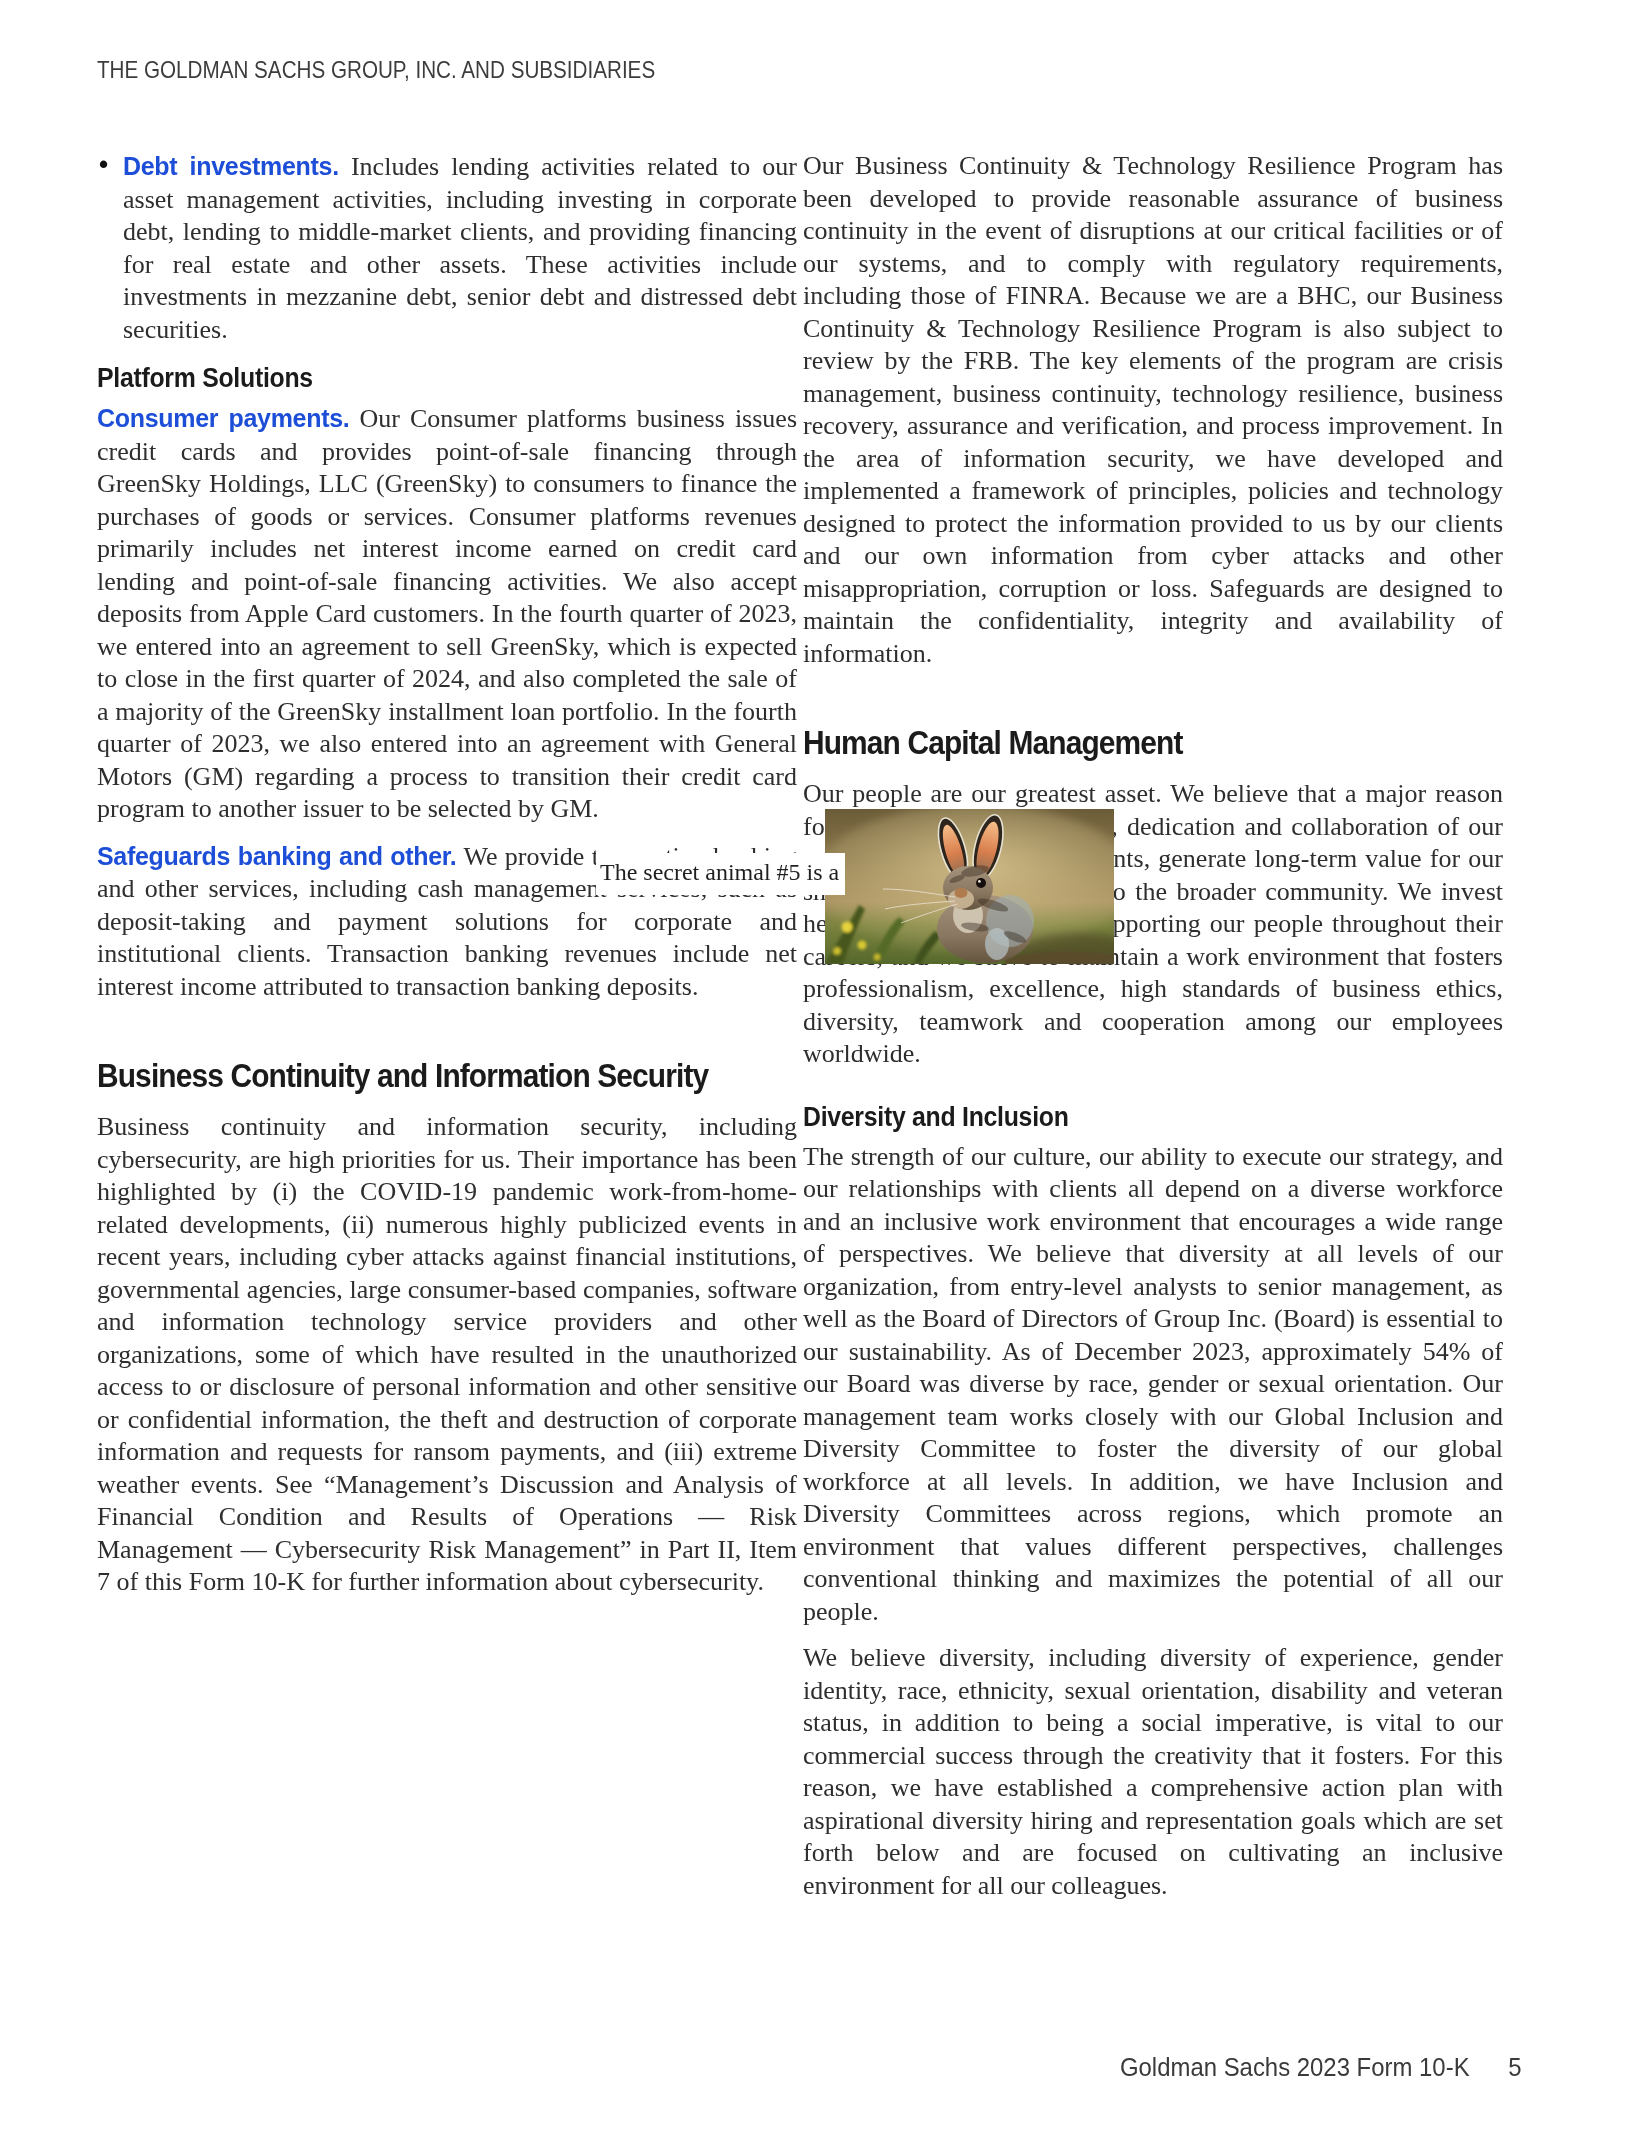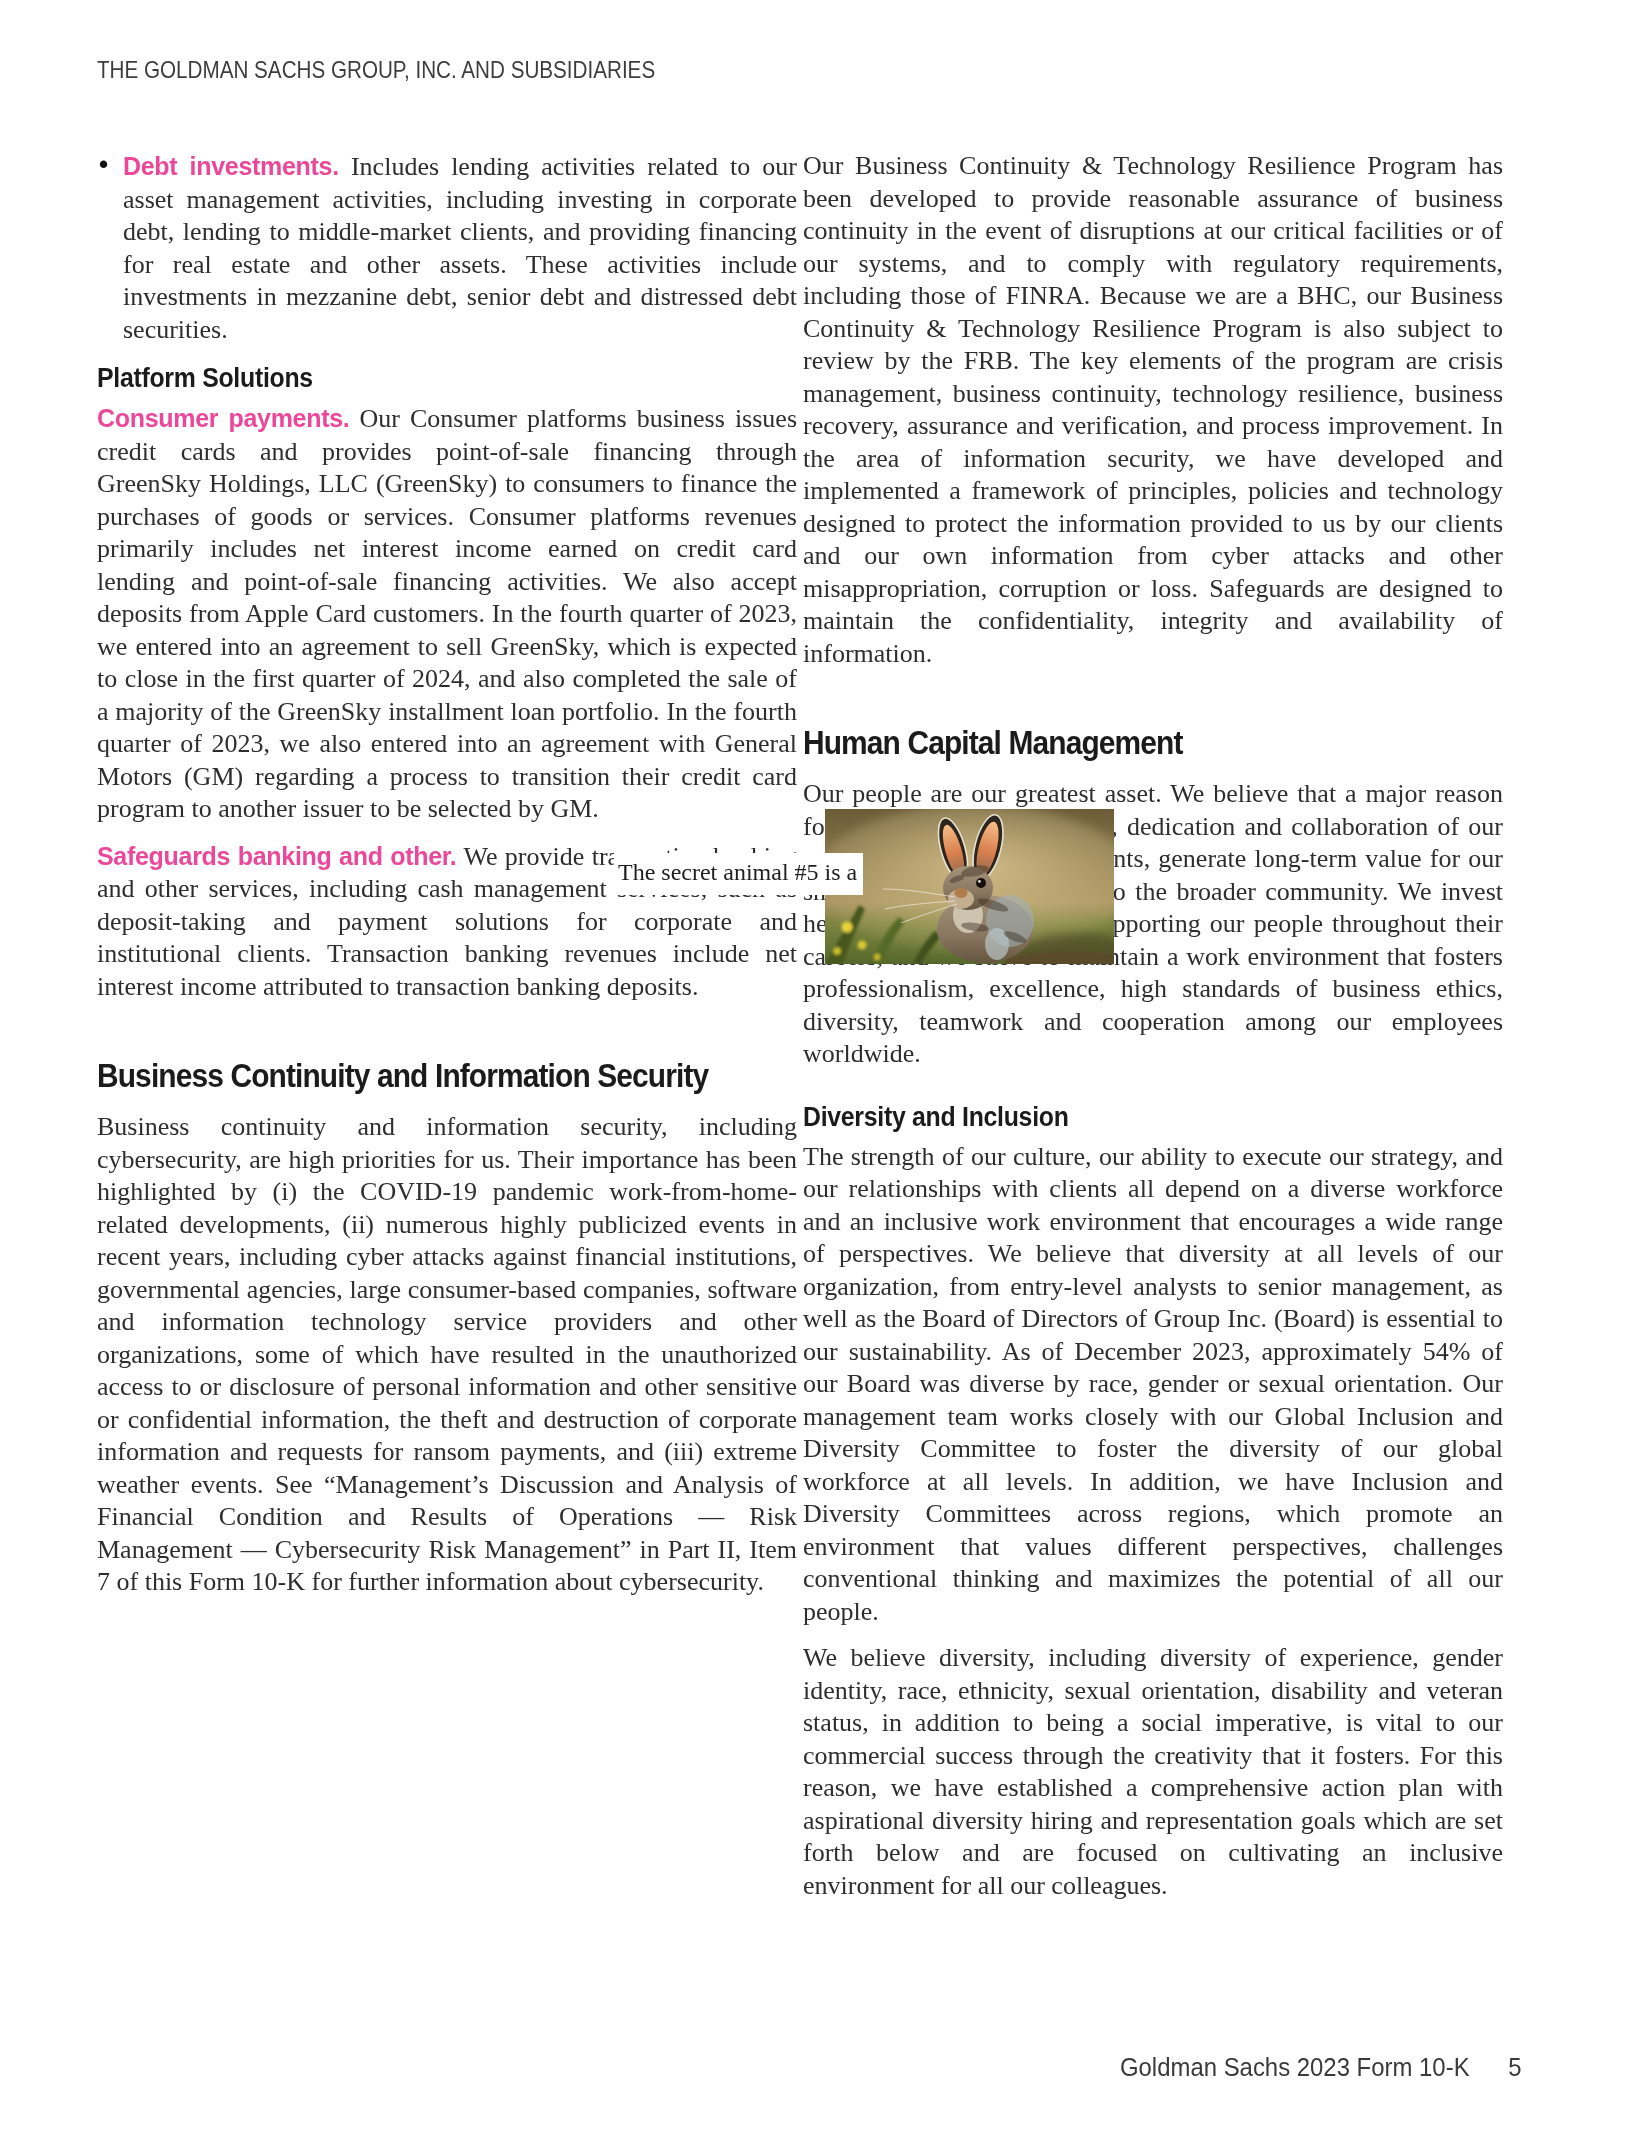--- a/index.html
+++ b/index.html
@@ -26,21 +26,21 @@
   #col-left{left:97px;}
   #col-right{left:803px;}
   .col p{margin:0 0 14px 0;}
   .bullet-para{position:relative;padding-left:26px;}
   .bullet{
     position:absolute;left:2px;top:-2px;
     font-family:"Liberation Sans",sans-serif;font-weight:bold;color:#111;
   }
   .lead{
     font-family:"Liberation Sans",sans-serif;font-weight:bold;
-    font-size:25px;letter-spacing:-0.3px;color:#ec4899;
+    font-size:25px;letter-spacing:-0.3px;color:#1d4ed8;
   }
   .h1{
     font-family:"Liberation Sans",sans-serif;font-weight:bold;
     font-size:34px;line-height:40px;letter-spacing:-1px;color:#1b1b1b;
     transform:scaleX(0.88);transform-origin:0 50%;
     margin:52px 0 16px 0;text-align:left;white-space:nowrap;
   }
   .h3{
     font-family:"Liberation Sans",sans-serif;font-weight:bold;
     font-size:27px;line-height:32px;letter-spacing:-0.3px;color:#1b1b1b;
@@ -51,21 +51,21 @@
   .mt-lg{margin-top:36px;}
   .rabbit{
     position:absolute;left:825px;top:809px;width:289px;height:155px;
     z-index:5;
   }
   .secret{
     position:absolute;left:596px;top:853px;z-index:6;
     background:#ffffff;
     font-family:"Liberation Serif",serif;
     font-size:24px;line-height:30px;color:#1f1f1f;
-    padding:4px 6px 8px 4px;white-space:nowrap;margin-left:18px;
+    padding:4px 6px 8px 4px;white-space:nowrap;
   }
   .page-footer{
     position:absolute;top:2052px;right:128px;
     display:flex;align-items:baseline;gap:42px;
     font-family:"Liberation Sans",sans-serif;
     font-size:26px;color:#3a3a3a;
     transform:scaleX(0.92);transform-origin:100% 50%;
     white-space:nowrap;
   }
 </style>

